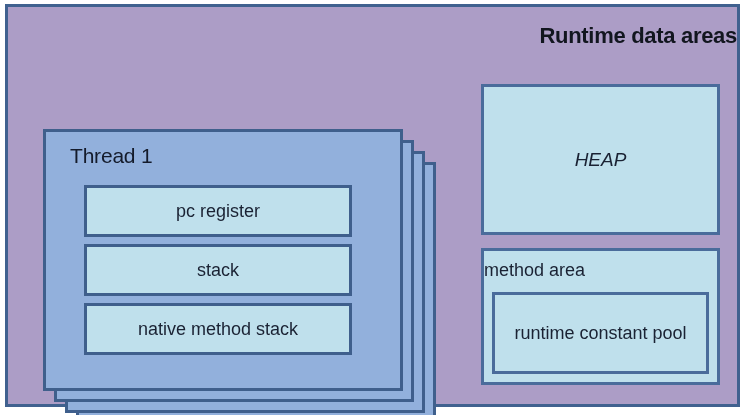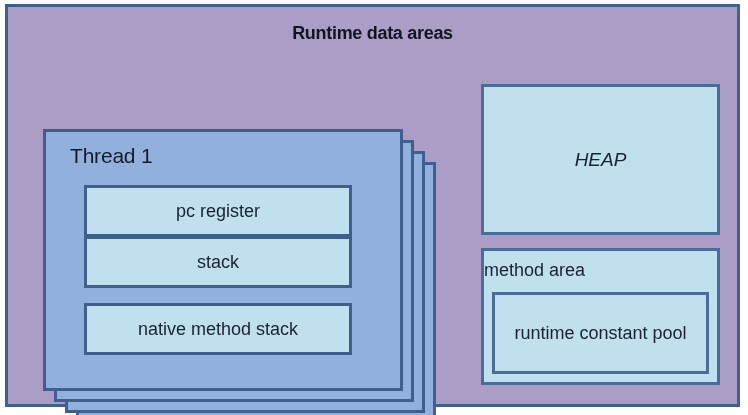--- a/index.html
+++ b/index.html
@@ -31,22 +31,22 @@
     background: #ac9dc6;
     border: 3px solid #40618f;
     box-sizing: border-box;
   }
 
   #runtime-title {
     position: absolute;
     left: 0;
     top: 16px;
     width: 100%;
-    text-align: center;
-    font-size: 18px;
+    text-align: right;
+    font-size: 22px;
     font-weight: bold;
     letter-spacing: -0.3px;
     color: #12161f;
   }
 
   
   #thread-stack {
     position: absolute;
     left: 35px;
     top: 74px;
@@ -91,21 +91,21 @@
     background: #bfe0ec;
     border: 3px solid #3f5f8c;
     box-sizing: border-box;
     display: flex;
     align-items: center;
     justify-content: center;
     font-size: 18px;
     color: #1a2233;
   }
   #box-pc-register { top: 53px; }
-  #box-stack { top: 104px; }
+  #box-stack { top: 112px; }
   #box-native-method-stack { top: 171px; }
 
   
   #heap-box {
     position: absolute;
     left: 473px;
     top: 77px;
     width: 239px;
     height: 151px;
     background: #bfe0ec;

